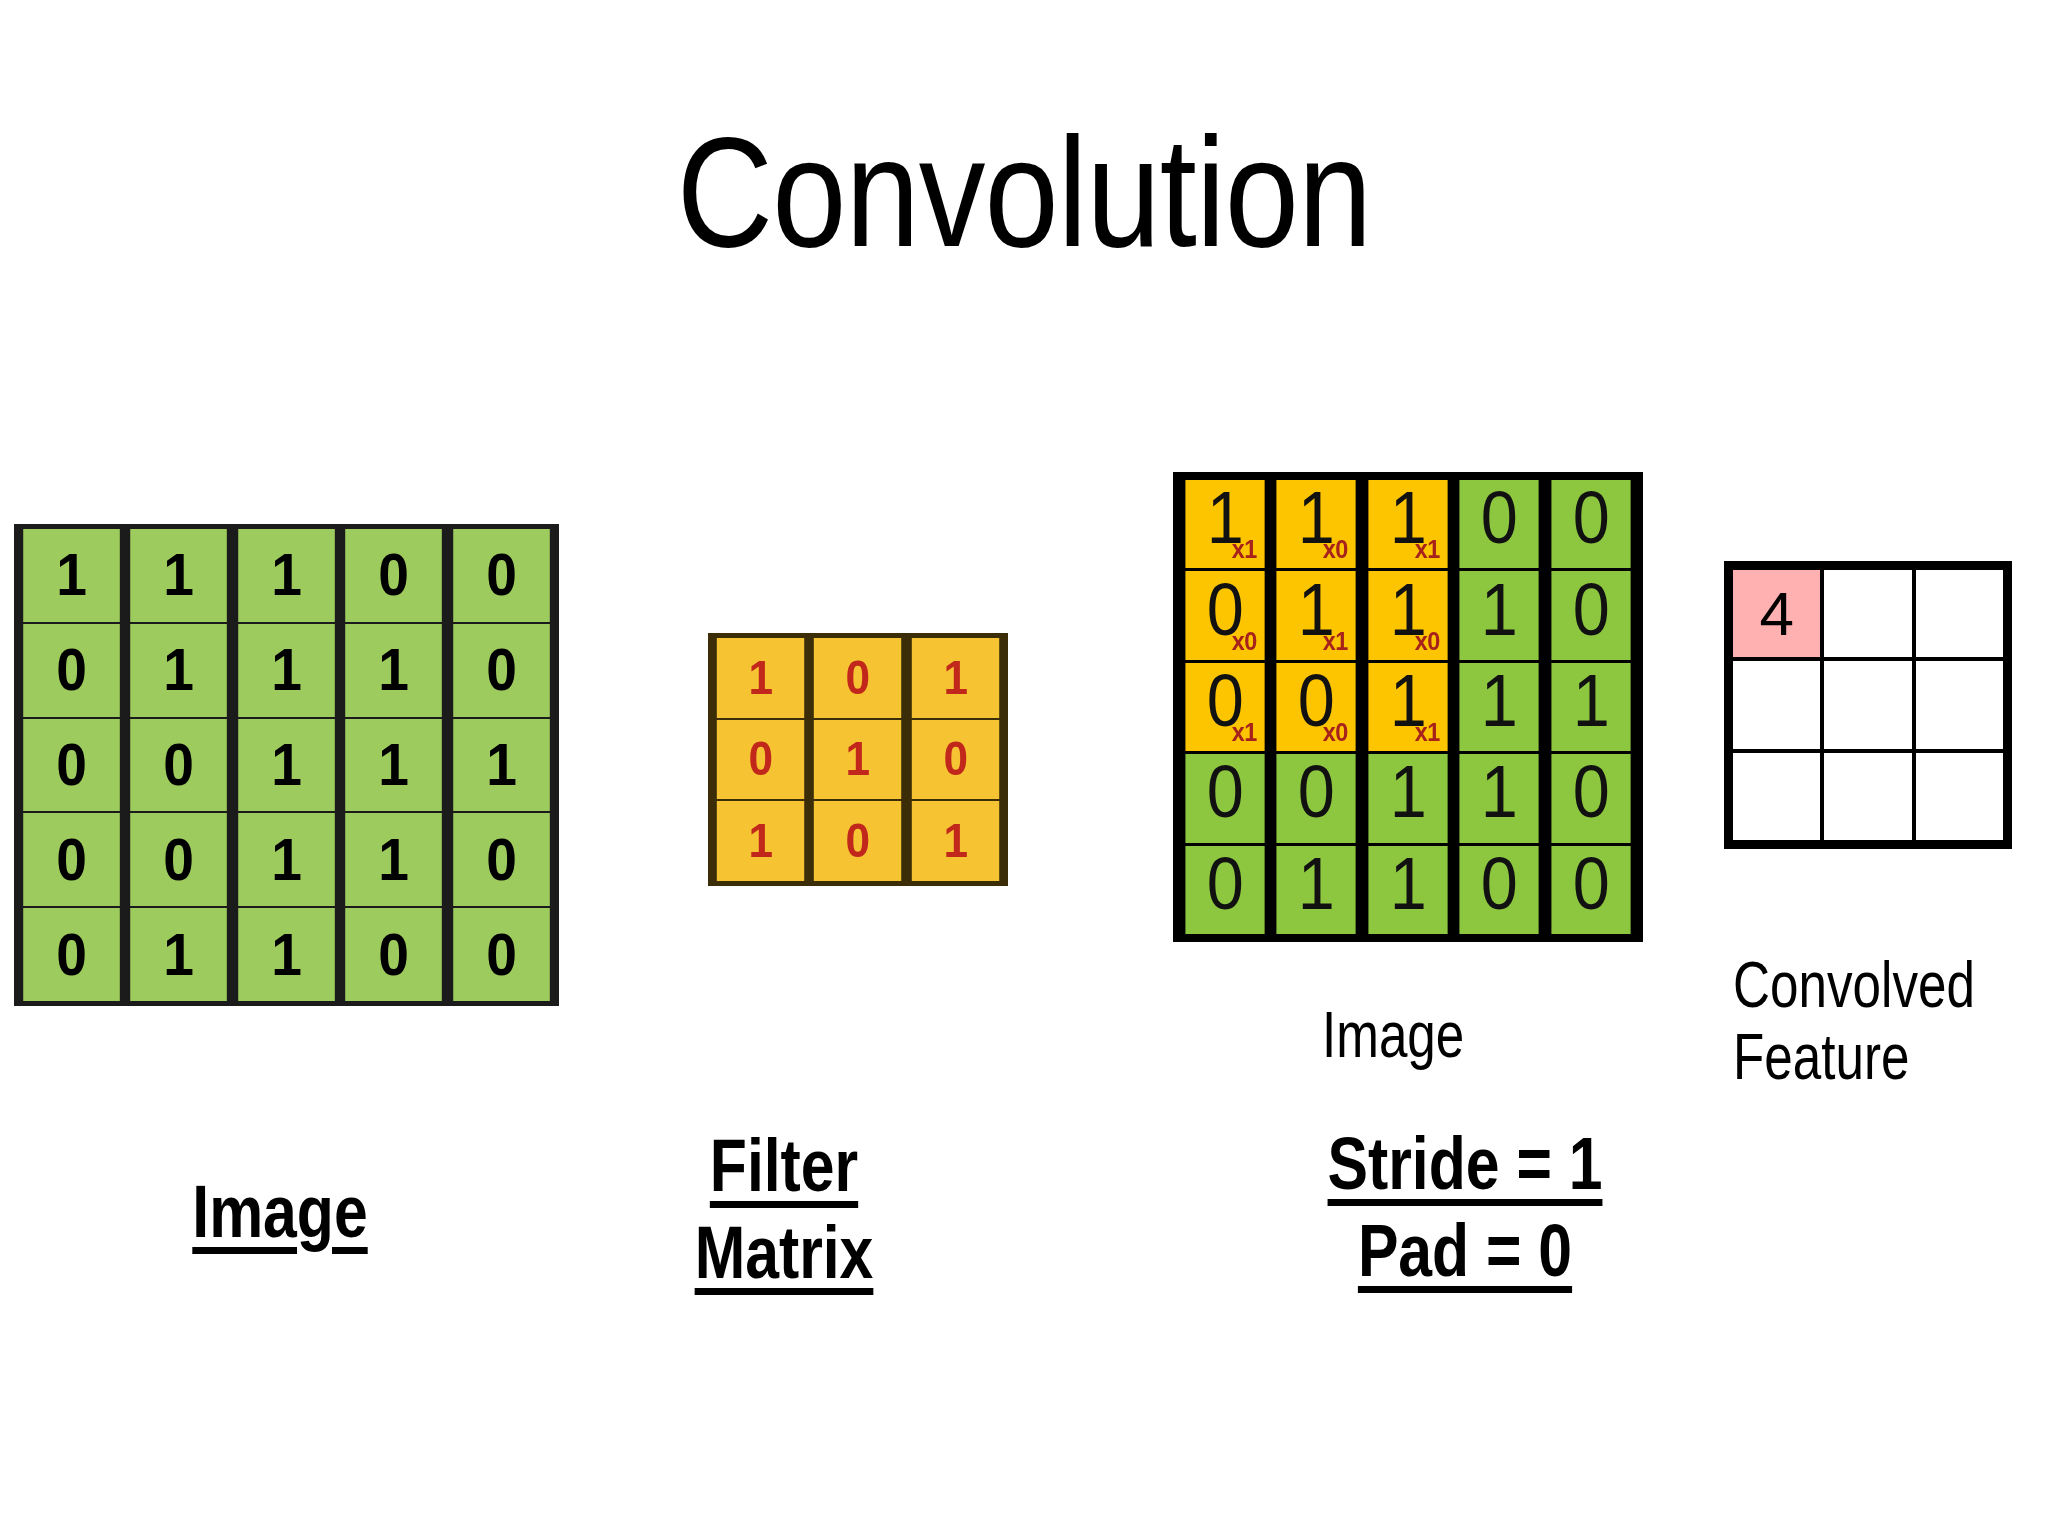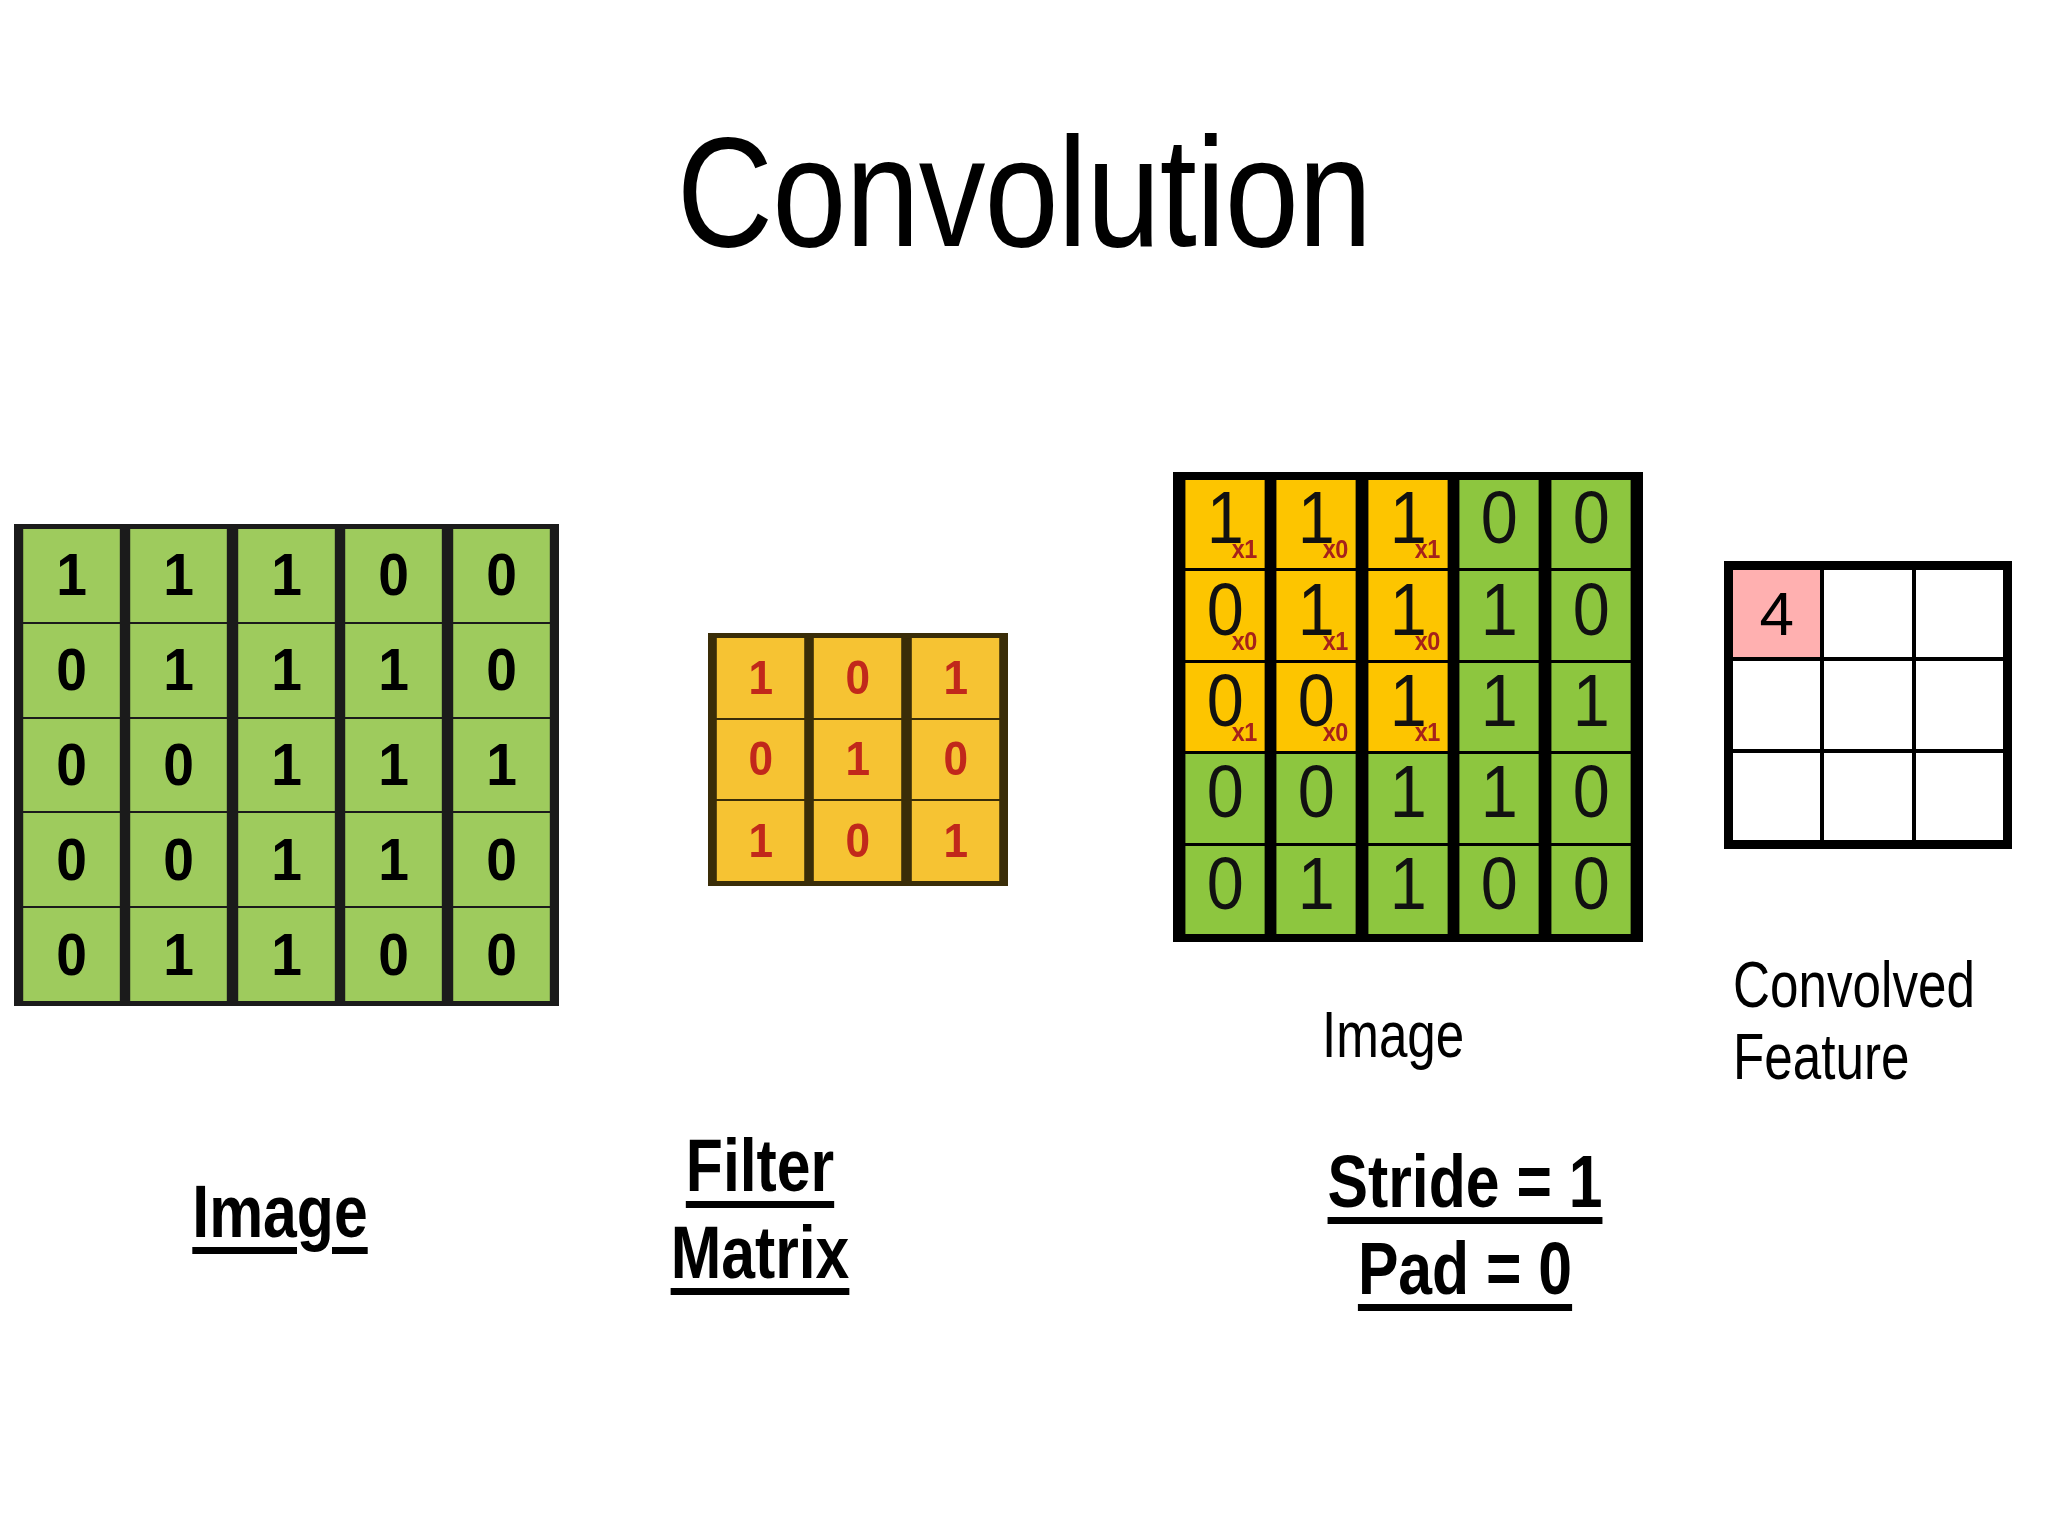--- a/index.html
+++ b/index.html
@@ -196,29 +196,28 @@
     text-decoration-thickness: 7px;
     text-underline-offset: 10px;
     transform: scaleX(0.82);
   }
   #caption-image-left {
     left: 60px;
     top: 1168px;
     width: 440px;
   }
   #caption-filter-matrix {
-    left: 540px;
+    left: 564px;
     top: 1122px;
     width: 440px;
   }
   #caption-stride-pad {
     left: 1165px;
     top: 1120px;
     width: 600px;
-    margin-top: 18px;
   }
 </style>
 </head>
 <body>
 
 <div id="slide-title">Convolution</div>
 
 <div id="image-grid-left" class="grid">
     <div class="cell">1</div>
     <div class="cell">1</div>

